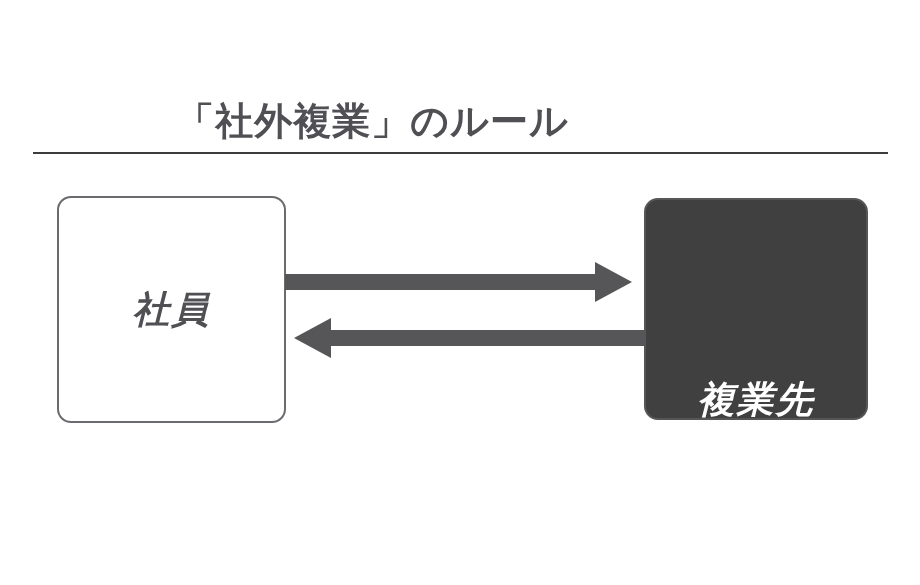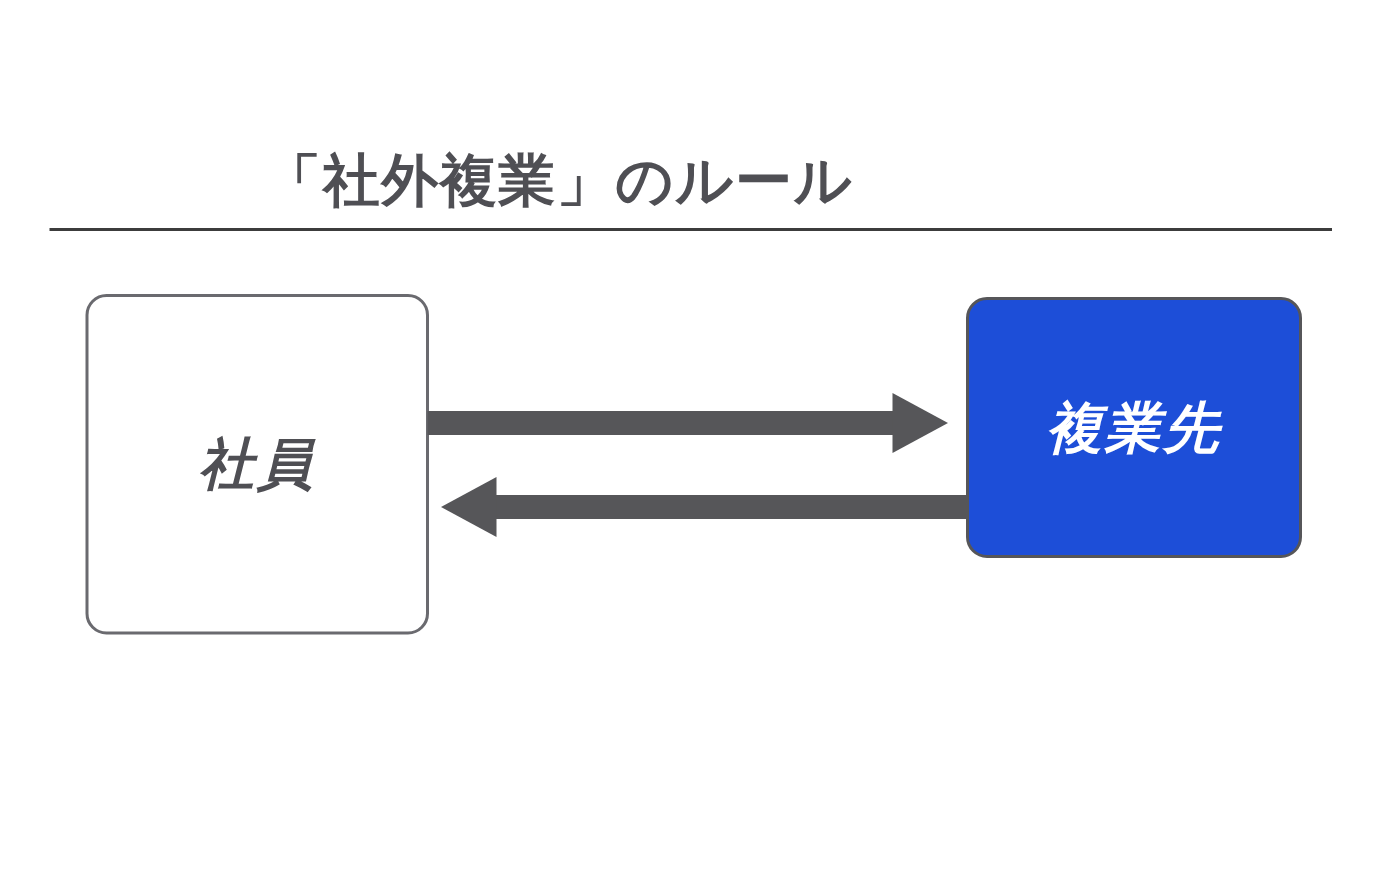--- a/index.html
+++ b/index.html
@@ -69,23 +69,24 @@
     border: 2px solid #6a6a6f;
   }
   #node-employee .node-label {
     color: #4f4f54;
   }
 
   #node-sidejob {
     left: 644px;
     top: 198px;
     width: 224px;
-    height: 174px;
-    background: #1d4ed8;
+    height: 222px;
+    background: #404040;
     border: 2px solid #565659;
+    align-items: flex-end;
   }
   #node-sidejob .node-label {
     color: #ffffff;
   }
 
   
   .arrow {
     position: absolute;
   }
   .arrow-shaft {

